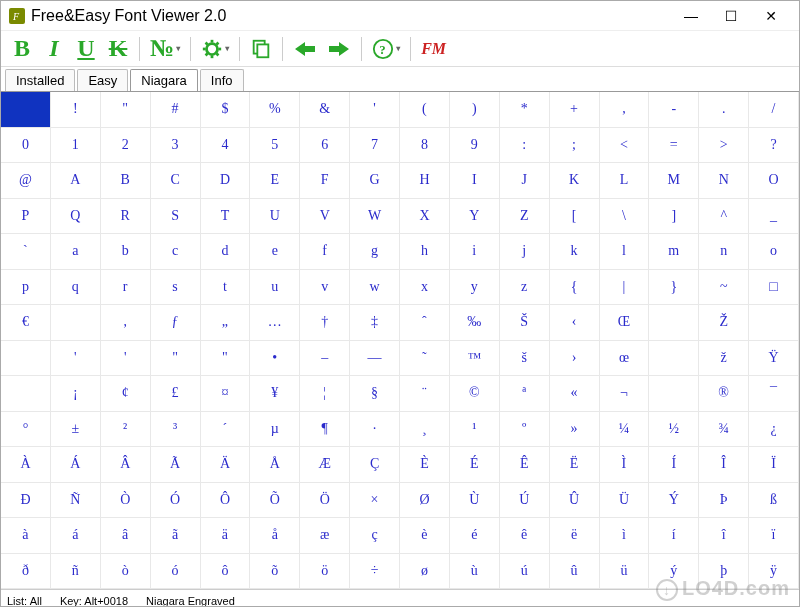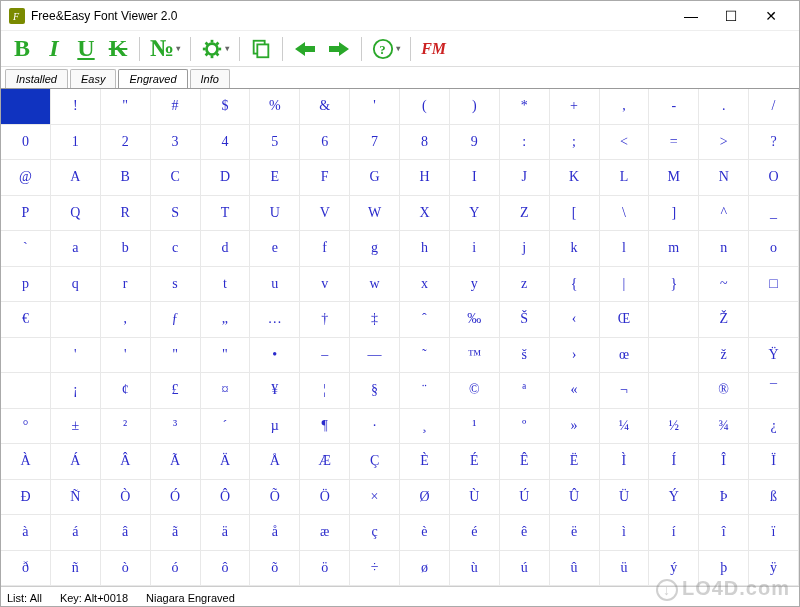--- a/index.html
+++ b/index.html
@@ -22,21 +22,21 @@
     border-bottom: 1px solid #eee;
   }
   .titlebar .app-icon {
     width: 16px; height: 16px;
     background: #7a8a00;
     border-radius: 2px;
     display: flex; align-items: center; justify-content: center;
     margin-right: 6px;
   }
   .titlebar .app-icon svg { width: 12px; height: 12px; }
-  .titlebar .title { flex: 1; font-size: 12px; }
+  .titlebar .title { flex: 1; font-size: 16px; }
   .win-controls { display: flex; gap: 0; }
   .win-btn {
     width: 40px; height: 28px;
     display: flex; align-items: center; justify-content: center;
     font-size: 14px; font-family: Arial;
     cursor: default;
   }
   .toolbar {
     height: 36px;
     display: flex;
@@ -67,24 +67,23 @@
     display: flex;
     gap: 2px;
     padding: 2px 4px 0 4px;
     background: #fff;
   }
   .tab {
     padding: 3px 10px;
     border: 1px solid #bbb;
     border-bottom: none;
     background: #f9f9f9;
-    font-size: 11px;
+    font-size: 13px;
     border-radius: 2px 2px 0 0;
     cursor: default;
-    font-style: italic;
   }
   .tab.active {
     background: #fff;
     font-weight: normal;
     border-color: #999;
   }
   .charmap-area {
     border-top: 1px solid #999;
     height: 498px;
     overflow: hidden;
@@ -217,21 +216,21 @@
   <div class="tb-sep"></div>
   <div class="tb-btn fm-icon">
       <span style="vertical-align:super;font-size:16px">F</span>
       <span style="font-size:16px">M</span>
     </div>
 </div>
 
 <div class="tabs" id="tabs">
     <div class="tab">Installed</div>
     <div class="tab">Easy</div>
-    <div class="tab active">Engraved</div>
+    <div class="tab active">Niagara</div>
     <div class="tab">Info</div>
   </div>
 
 <div class="charmap-area">
   <div class="charmap" id="charmap">
       <div class="cell selected"> </div>
       <div class="cell">!</div>
       <div class="cell">"</div>
       <div class="cell">#</div>
       <div class="cell">$</div>

